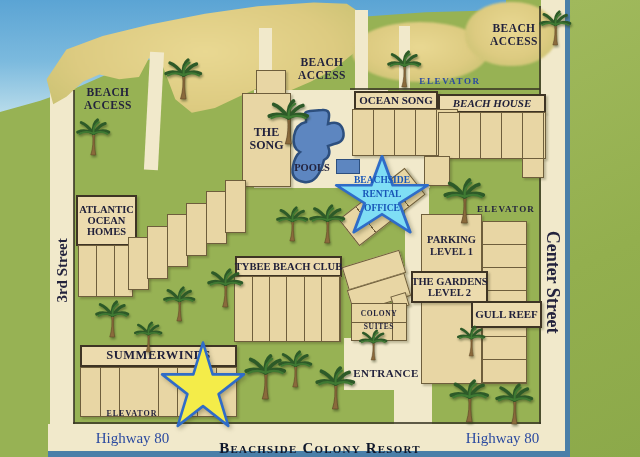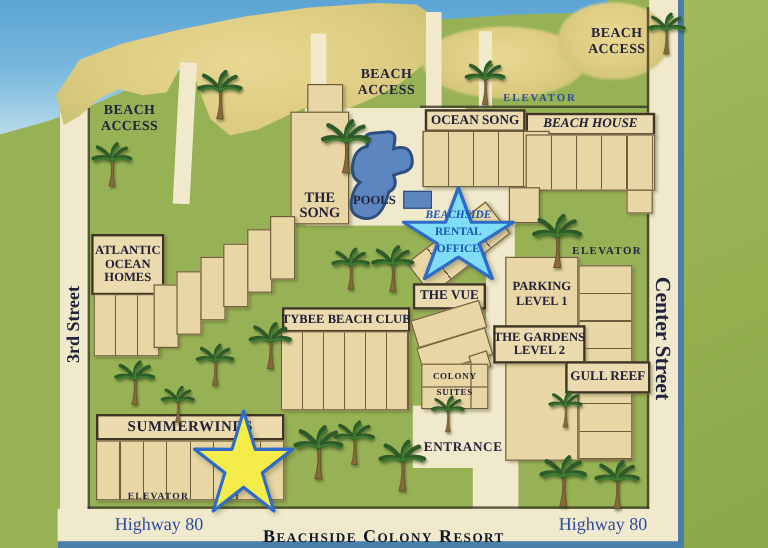--- a/index.html
+++ b/index.html
@@ -126,21 +126,21 @@
   <div class="abs lbox" style="left:438px;top:94px;width:108px;height:19px;font-size:11px;font-style:italic;">
     <span>BEACH HOUSE</span>
   </div>
   <div class="abs bldg units" style="left:352px;top:109px;width:106px;height:47px;--w:21px;"></div>
   <div class="abs bldg units" style="left:438px;top:112px;width:108px;height:47px;--w:21px;"></div>
   <div class="abs bldg" style="left:522px;top:158px;width:22px;height:20px;"></div>
   <div class="abs bldg" style="left:424px;top:156px;width:26px;height:30px;"></div>
 
   <div class="abs bldg" style="left:256px;top:70px;width:30px;height:25px;"></div>
   <div class="abs bldg" style="left:242px;top:93px;width:49px;height:94px;"></div>
-  <div class="abs txt" style="left:242px;top:126px;width:49px;font-size:12px;margin-top:32px;">
+  <div class="abs txt" style="left:242px;top:126px;width:49px;font-size:12px;">
     <span style="display:block;">THE</span>
     <span style="display:block;">SONG</span>
   </div>
 
   <svg class="abs" style="left:288px;top:108px;width:64px;height:80px;" viewBox="0 0 64 80">
     <path d="M18 10 Q14 4 22 3 L34 2 Q42 1 41 9 L40 16 Q52 12 55 22 Q58 34 46 36 L40 38 Q44 48 36 52 Q30 76 16 74 Q2 72 5 58 Q7 48 12 44 Q4 40 6 28 Q8 16 18 14 Z" fill="#5d86c0" stroke="#2d4f7e" stroke-width="2.5"></path>
   </svg>
   <div class="abs" style="left:336px;top:159px;width:24px;height:15px;background:#5d86c0;border:1.5px solid #2d4f7e;"></div>
   <div class="abs txt" style="left:290px;top:162px;width:44px;font-size:10.5px;">POOLS</div>
 
@@ -156,23 +156,20 @@
   <div class="abs bldg" style="left:186px;top:203px;width:21px;height:53px;"></div>
   <div class="abs bldg" style="left:206px;top:191px;width:21px;height:53px;"></div>
   <div class="abs bldg" style="left:225px;top:180px;width:21px;height:53px;"></div>
 
   <div class="abs lbox" style="left:235px;top:256px;width:107px;height:21px;font-size:10.5px;">
     <span>TYBEE BEACH CLUB</span>
   </div>
   <div class="abs bldg units" style="left:234px;top:276px;width:107px;height:66px;--w:17.5px;"></div>
 
   <div class="abs bldg units" style="left:340px;top:190px;width:84px;height:34px;--w:21px;transform:rotate(-38deg);"></div>
-  <div class="abs lbox" style="left:344px;top:236px;width:61px;height:22px;font-size:11px;">
-    <span>THE VUE</span>
-  </div>
   <div class="abs bldg" style="left:344px;top:258px;width:60px;height:24px;transform:rotate(-17deg);"></div>
   <div class="abs bldg" style="left:349px;top:281px;width:60px;height:24px;transform:rotate(-17deg);"></div>
   <div class="abs bldg" style="left:392px;top:294px;width:16px;height:14px;transform:rotate(-17deg);"></div>
 
   <div class="abs bldg" style="left:421px;top:214px;width:61px;height:170px;"></div>
   <div class="abs txt" style="left:423px;top:234px;width:57px;font-size:10.5px;font-weight:600;">
     <span style="display:block;">PARKING</span>
     <span style="display:block;">LEVEL 1</span>
   </div>
   <div class="abs bldg units-h" style="left:482px;top:221px;width:45px;height:163px;--w:23px;"></div>
@@ -199,21 +196,21 @@
   <div class="abs lbox" style="left:80px;top:345px;width:157px;height:22px;font-size:12.5px;letter-spacing:.5px;">
     <span>SUMMERWINDS</span>
   </div>
   <div class="abs bldg units" style="left:80px;top:367px;width:157px;height:50px;--w:19.5px;"></div>
   <div class="abs txt" style="left:100px;top:410px;width:64px;font-size:8px;letter-spacing:1px;">ELEVATOR</div>
 
   <svg class="abs" style="left:334px;top:152px;width:96px;height:84px;fill:#7fdef5;filter:drop-shadow(2px 2px 2px rgba(60,60,30,.35));" viewBox="0 0 100 100" preserveAspectRatio="none">
     <use href="#star5" xlink:href="#star5"></use>
   </svg>
   <div class="star-label" style="left:346px;top:174px;width:72px;font-size:9.5px;">
-    <span style="display:block;font-style:italic;">BEACHSIDE</span>
+    <span style="display:block;">BEACHSIDE</span>
     <span style="display:block;">RENTAL</span>
     <span style="display:block;">OFFICE</span>
   </div>
 
   <svg class="abs" style="left:160px;top:338px;width:86px;height:92px;fill:#f4ec49;filter:drop-shadow(2px 2px 2px rgba(60,60,30,.35));" viewBox="0 0 100 100" preserveAspectRatio="none">
     <use href="#star5" xlink:href="#star5"></use>
   </svg>
 
   <div class="abs txt" style="left:12px;top:262px;width:100px;font-size:15px;font-weight:600;transform:rotate(-90deg);">3rd Street</div>
   <div class="abs txt" style="left:493px;top:272px;width:120px;font-size:18px;font-weight:600;transform:rotate(90deg);">Center Street</div>

